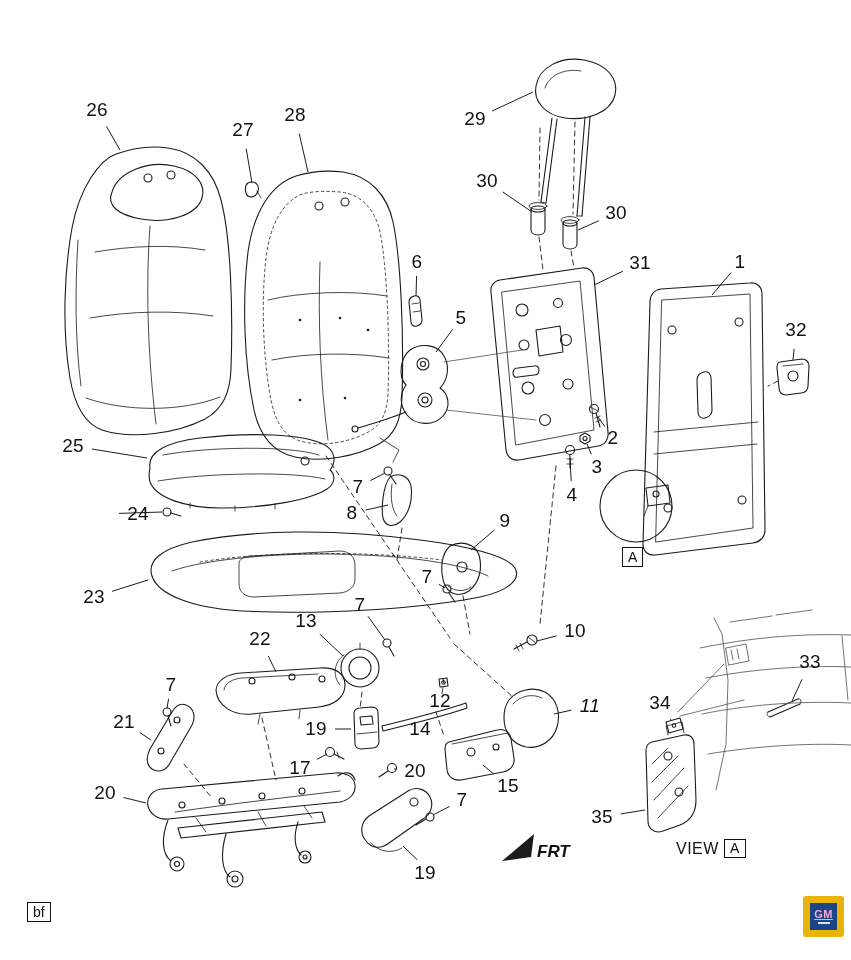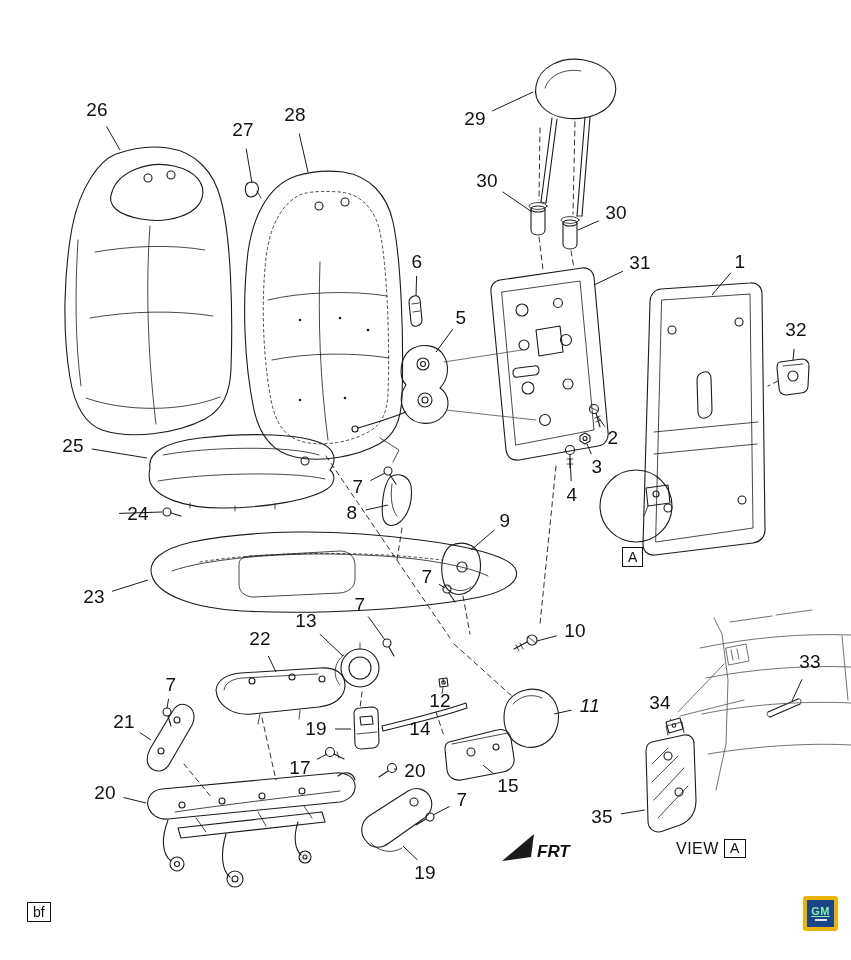--- a/index.html
+++ b/index.html
@@ -19,22 +19,22 @@
   .callout{position:absolute;transform:translate(-50%,-50%);font-size:19px;
            font-weight:400;letter-spacing:.3px;white-space:nowrap}
   .boxed{position:absolute;border:1.4px solid #111;background:#fff;
          font-size:14px;line-height:1;padding:2px 5px}
   .doc-header{position:absolute;top:26px;right:22px;font-size:17px;letter-spacing:.4px;white-space:nowrap}
   .doc-header .sep{display:inline-block;width:10px}
   .view-label{position:absolute;left:676px;top:839px;font-size:16px;
               display:flex;align-items:center;gap:5px;letter-spacing:.5px}
   .view-label .vbox{border:1.4px solid #111;padding:1px 5px;font-size:14px;line-height:1.1}
   .gm-logo{position:absolute;left:803px;top:896px;width:27px;height:27px;
-           background:#1c4587;border:4px solid #eab308;border-radius:3px;
-           display:flex;flex-direction:column;align-items:center;justify-content:center;color:#86efac}
+           background:#1c4587;border:7px solid #eab308;border-radius:3px;
+           display:flex;flex-direction:column;align-items:center;justify-content:center;color:#f9a8d4}
   .gm-logo .gm-text{font-size:11px;font-weight:bold;text-decoration:underline;letter-spacing:.5px;line-height:1}
   .gm-logo .gm-bar{width:12px;height:2px;background:#fff;margin-top:2px;opacity:.85}
   .bf-box{left:27px;top:902px;font-size:14px}
   .boxed-a{left:622px;top:547px}
 </style>
 </head>
 <body>
 
 <div class="page">
 

